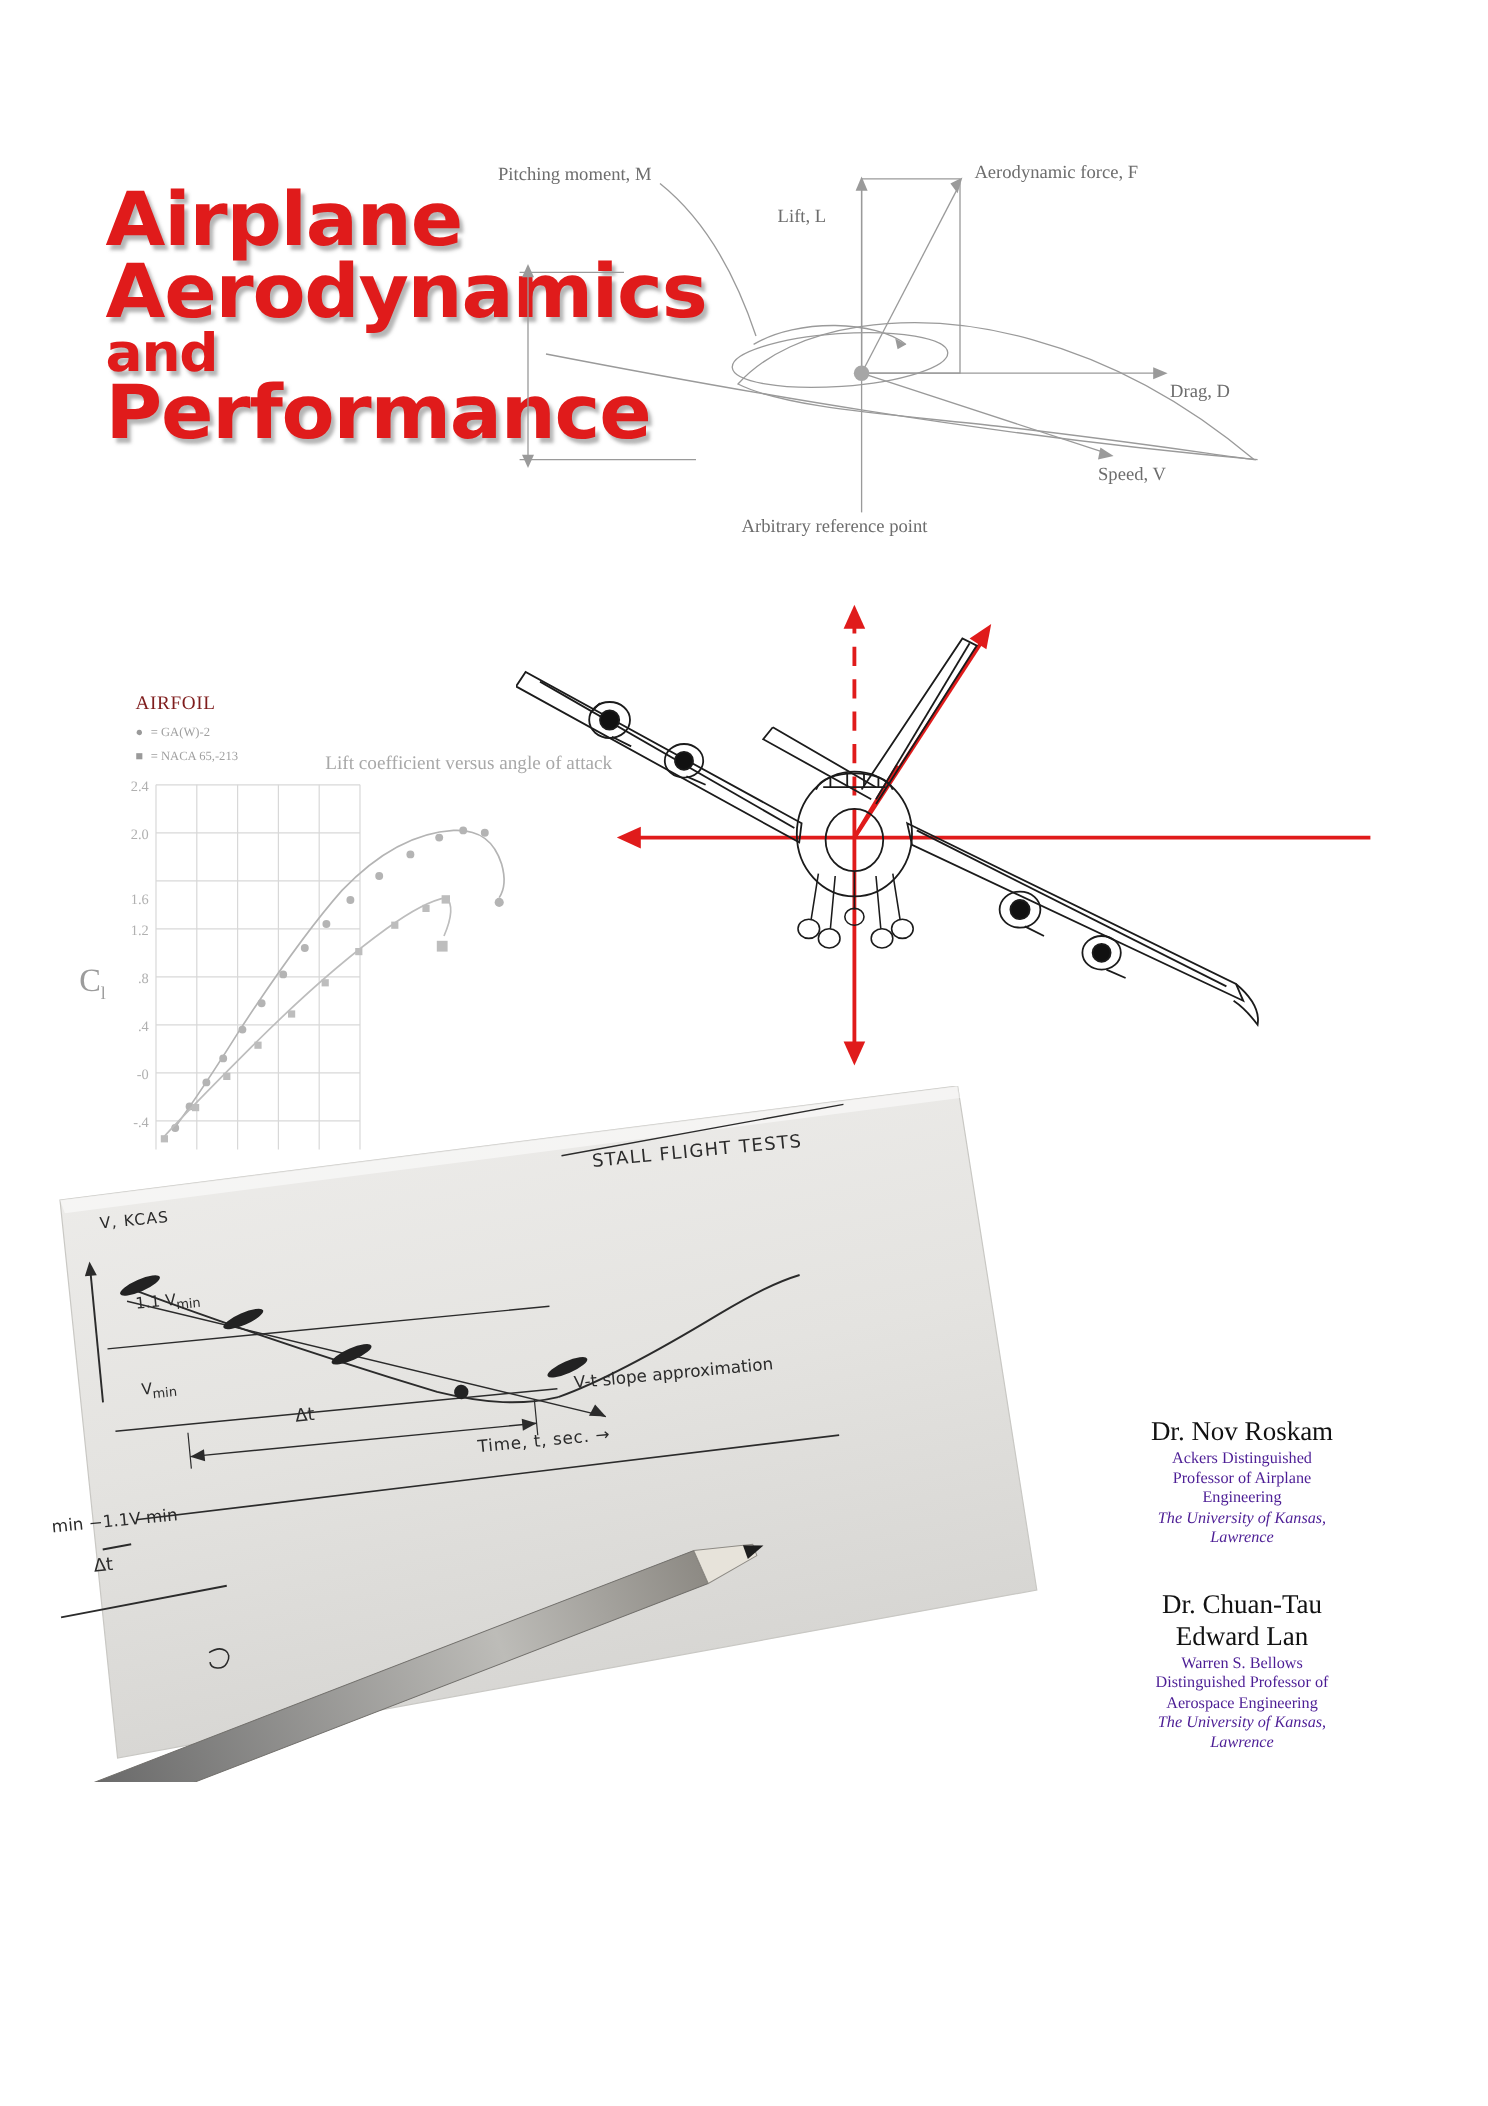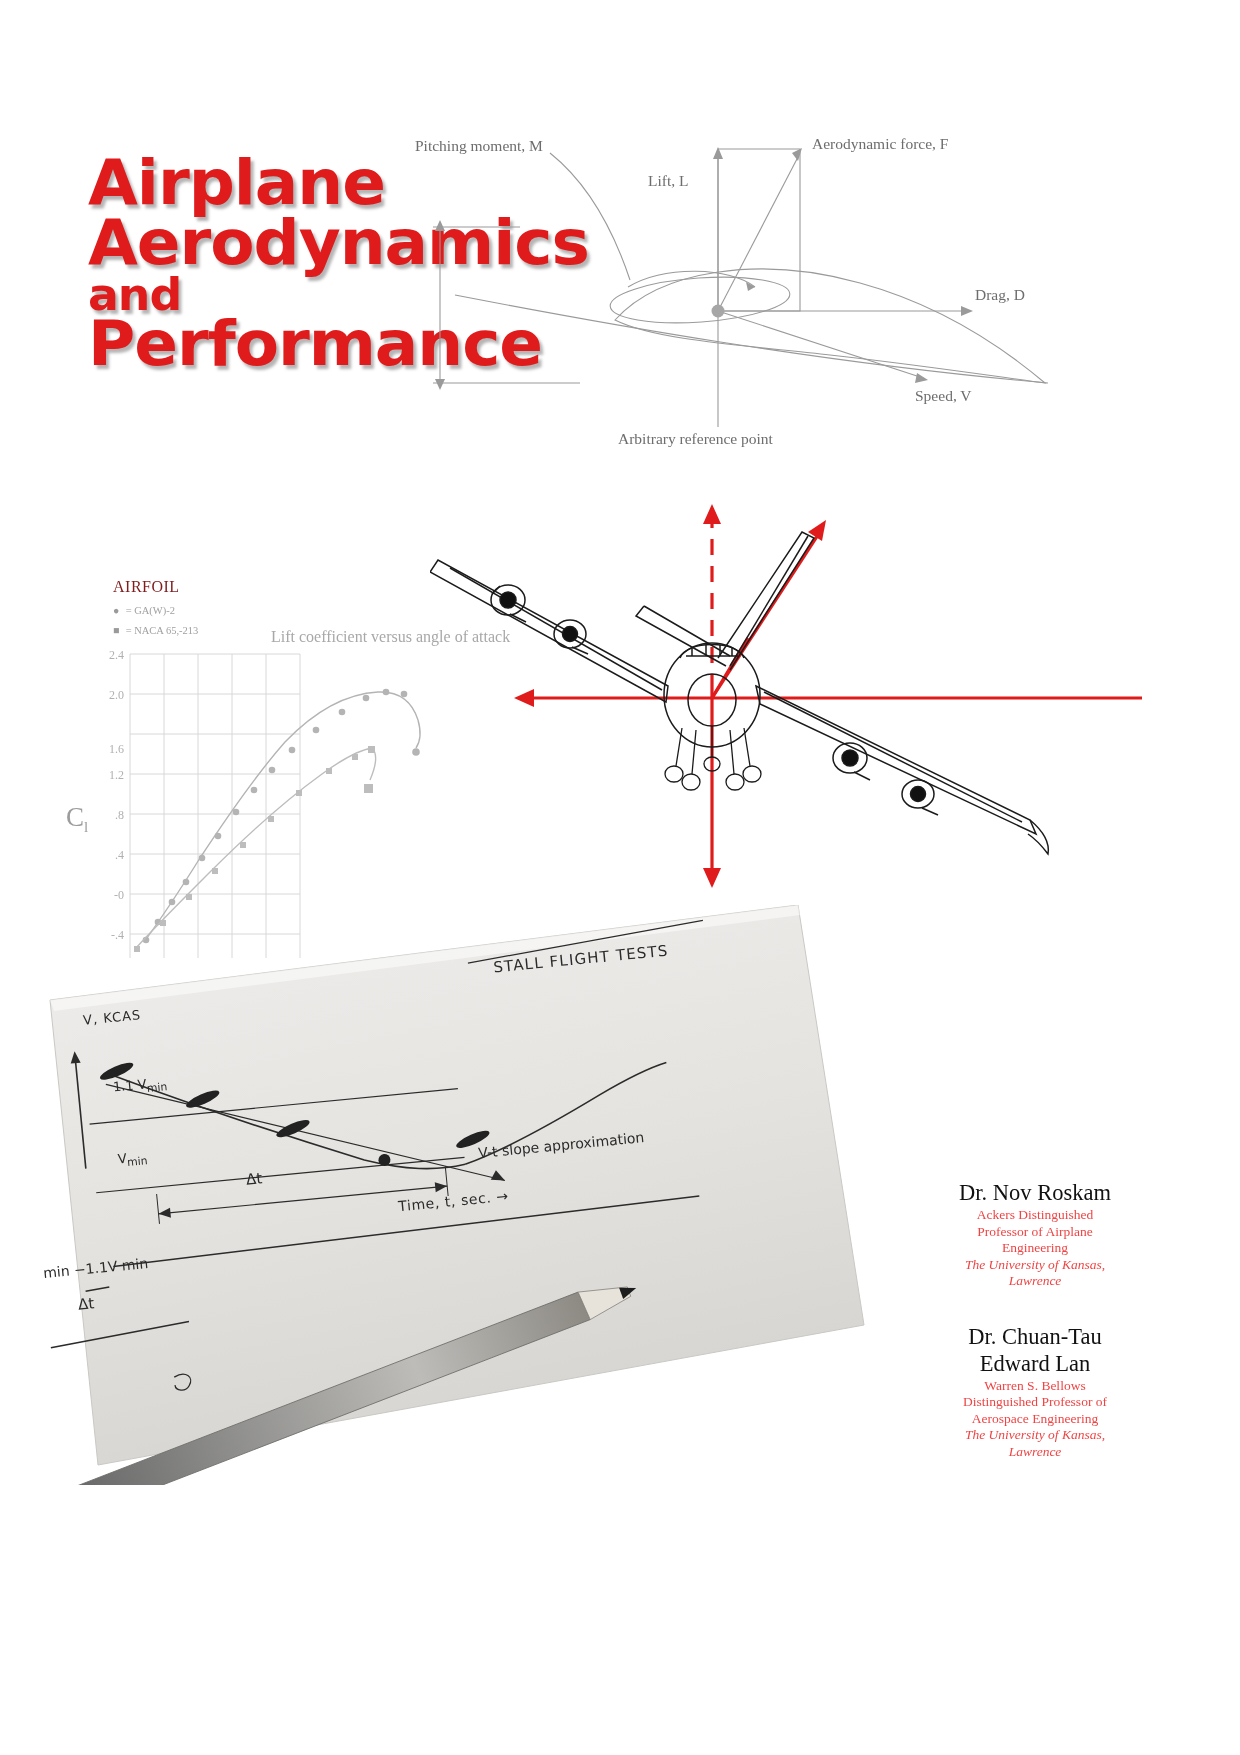--- a/index.html
+++ b/index.html
@@ -61,21 +61,21 @@
   .diag-label {
     position: absolute;
     font-family: "Liberation Serif", serif;
     font-size: 15.5px;
     color: #6d6d6d;
     white-space: nowrap;
   }
   .lbl-pitch  { left: 15px;  top: 22px; }
   .lbl-lift   { left: 248px; top: 13px; margin-top: 44px; }
   .lbl-aero   { left: 412px; top: 20px; }
-  .lbl-drag   { left: 575px; top: 171px; }
+  .lbl-drag   { left: 575px; top: 203px; }
   .lbl-speed  { left: 515px; top: 272px; }
   .lbl-arb    { left: 218px; top: 315px; }
 
   
   .cl-chart {
     position: absolute;
     left: 60px;
     top: 570px;
     width: 460px;
     height: 400px;
@@ -169,21 +169,21 @@
   .author-name {
     font-family: "Liberation Serif", serif;
     font-size: 22.5px;
     color: #111;
     line-height: 1.12;
     margin-bottom: 2px;
   }
   .author-line {
     font-family: "Liberation Serif", serif;
     font-size: 13.5px;
-    color: #ef4444;
+    color: #4c1d95;
     line-height: 1.22;
   }
   .author-line.ital { font-style: italic; }
 </style>
 </head>
 <body>
 
 <div id="cover">
 
   <div class="title-block">

